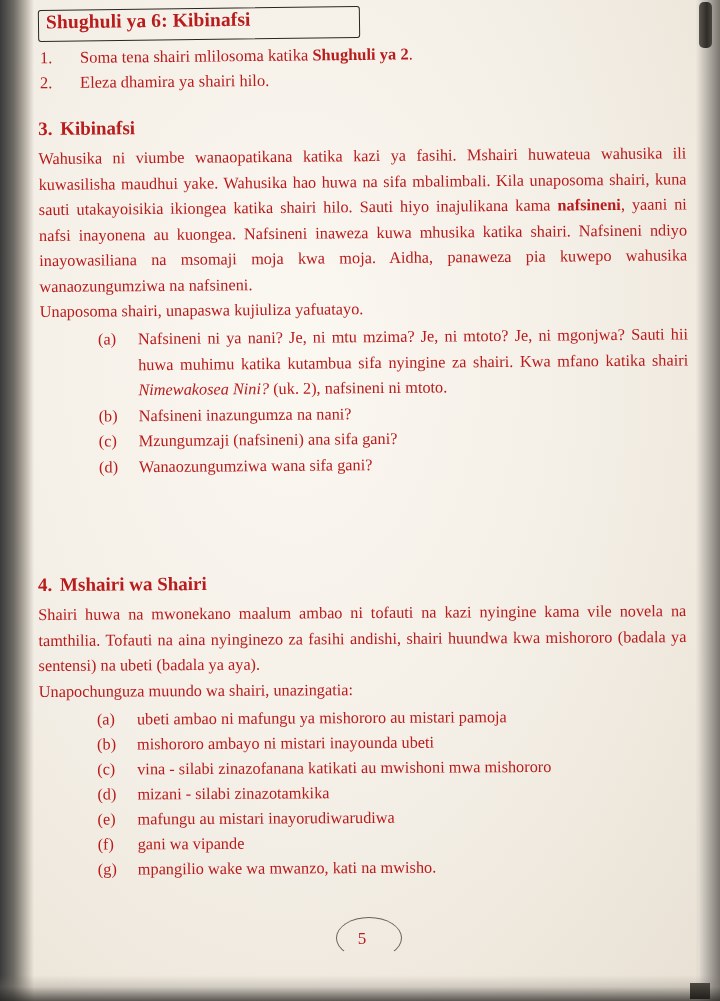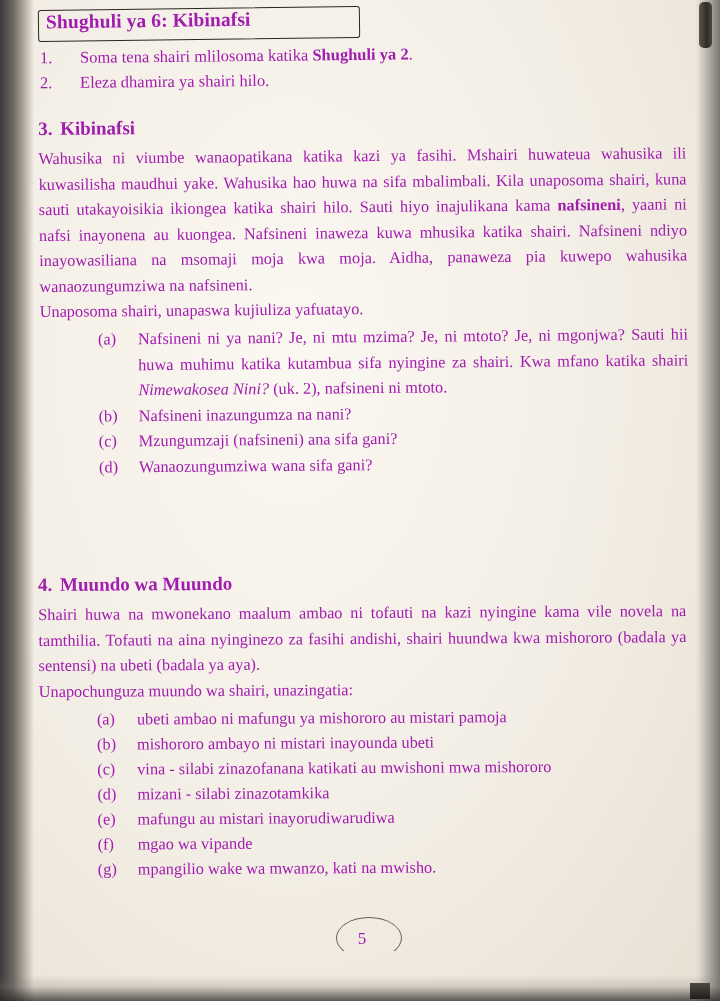--- a/index.html
+++ b/index.html
@@ -65,21 +65,21 @@
     height: 16px;
     background: linear-gradient(to bottom, #4d4941, #211f1c);
   }
 
   .content {
     position: absolute;
     left: 38px;
     top: 0;
     width: 648px;
     height: 1001px;
-    color: #a21caf;
+    color: #b91c1c;
   }
 
   .hdr-box {
     position: absolute;
     left: 0px;
     top: 8px;
     width: 320px;
     height: 30px;
     border: 1.5px solid #2b2620;
     border-radius: 3px;
@@ -236,42 +236,42 @@
           <span class="lbl">(c)</span><span>Mzungumzaji (nafsineni) ana sifa gani?</span>
         </li>
         <li>
           <span class="lbl">(d)</span><span>Wanaozungumziwa wana sifa gani?</span>
         </li>
       </ol>
     </div>
 
     <div class="sec skew2" style="left:0px; top:574px;">
       <div class="sec-title">
-        <span class="sn">4.</span><span>Muundo wa Muundo</span>
+        <span class="sn">4.</span><span>Mshairi wa Shairi</span>
       </div>
       <p class="body-par">Shairi huwa na mwonekano maalum ambao ni tofauti na kazi nyingine kama vile novela na tamthilia. Tofauti na aina nyinginezo za fasihi andishi, shairi huundwa kwa mishororo (badala ya sentensi) na ubeti (badala ya aya).</p>
       <p class="plain-line">Unapochunguza muundo wa shairi, unazingatia:</p>
       <ol class="alpha tight">
         <li>
           <span class="lbl">(a)</span><span>ubeti ambao ni mafungu ya mishororo au mistari pamoja</span>
         </li>
         <li>
           <span class="lbl">(b)</span><span>mishororo ambayo ni mistari inayounda ubeti</span>
         </li>
         <li>
           <span class="lbl">(c)</span><span>vina - silabi zinazofanana katikati au mwishoni mwa mishororo</span>
         </li>
         <li>
           <span class="lbl">(d)</span><span>mizani - silabi zinazotamkika</span>
         </li>
         <li>
           <span class="lbl">(e)</span><span>mafungu au mistari inayorudiwarudiwa</span>
         </li>
         <li>
-          <span class="lbl">(f)</span><span>mgao wa vipande</span>
+          <span class="lbl">(f)</span><span>gani wa vipande</span>
         </li>
         <li>
           <span class="lbl">(g)</span><span>mpangilio wake wa mwanzo, kati na mwisho.</span>
         </li>
       </ol>
     </div>
 
     <div class="pagenum-wrap">
       <span class="pagenum">
         <span class="arc"></span>

